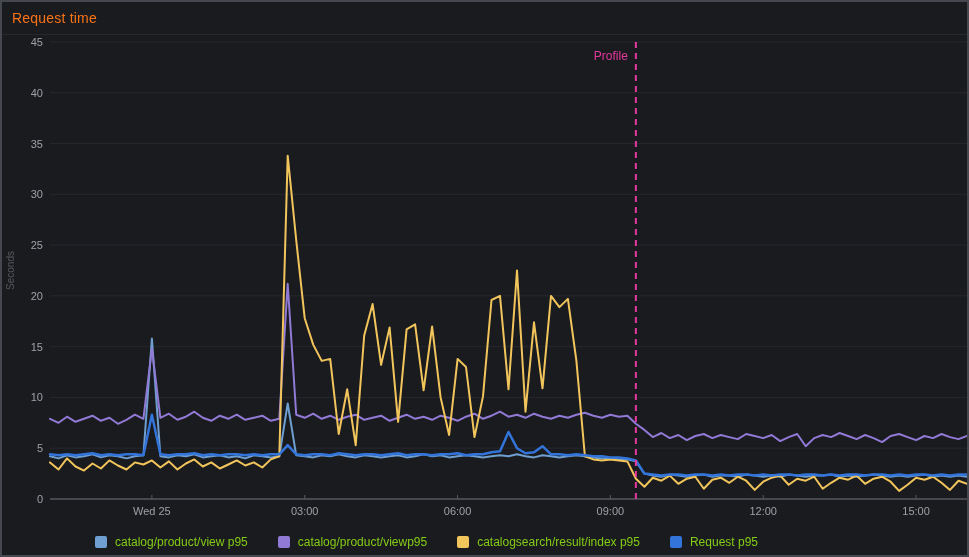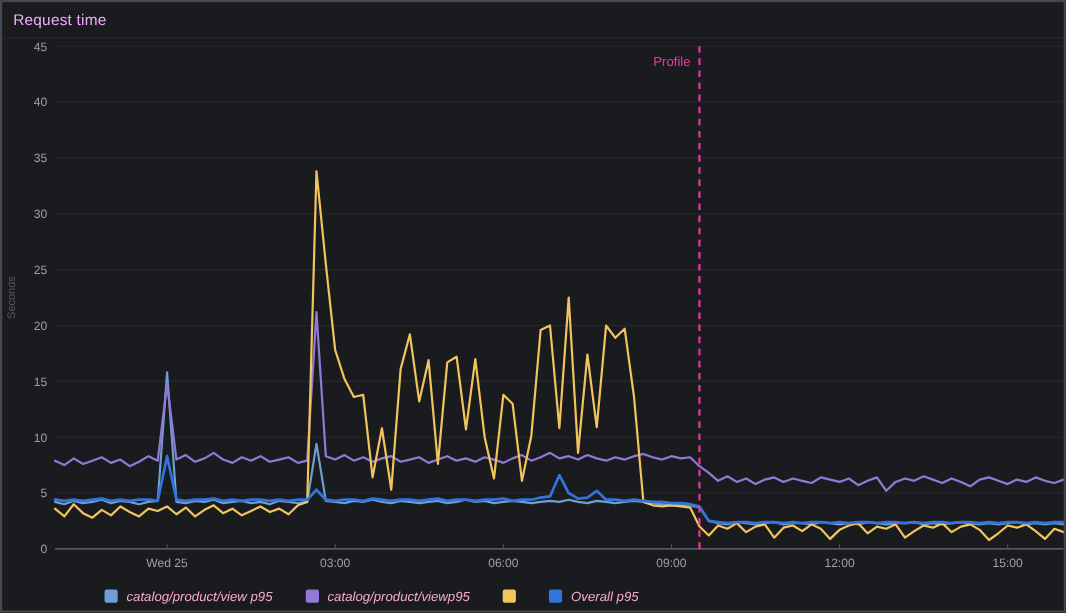--- a/index.html
+++ b/index.html
@@ -6,28 +6,28 @@
   #panel{
     position:relative;width:969px;height:557px;box-sizing:border-box;
     background:#1a1b1f;border:2px solid #45484f;overflow:hidden;
     font-family:"Liberation Sans","DejaVu Sans",sans-serif;
   }
   #panel-header{
     position:absolute;top:0;left:0;right:0;height:33px;
     border-bottom:1px solid #26282e;display:flex;align-items:center;
     padding-left:10px;box-sizing:border-box;
   }
-  #panel-title{color:#f0abfc;font-size:14px;font-weight:500;letter-spacing:.2px;cursor:pointer;}
+  #panel-title{color:#f97316;font-size:14px;font-weight:500;letter-spacing:.2px;cursor:pointer;}
   #plot-svg{position:absolute;top:0;left:0;}
   #legend{
     position:absolute;left:93px;bottom:6px;display:flex;align-items:center;gap:30px;
   }
   .legend-item{display:flex;align-items:center;gap:8px;cursor:pointer;}
   .legend-swatch{width:12px;height:12px;border-radius:2px;flex:0 0 auto;}
-  .legend-label{color:#f9a8d4;font-size:12px;white-space:nowrap;font-style:italic;}
+  .legend-label{color:#84cc16;font-size:12px;white-space:nowrap;}
 </style>
 </head>
 <body>
 
 <div id="panel">
   <div id="panel-header">
     <span id="panel-title">Request time</span>
   </div>
   <svg id="plot-svg" width="969" height="557">
       <text x="41" y="501" fill="#9da0a6" font-size="11" text-anchor="end" font-family="&quot;Liberation Sans&quot;,sans-serif">0</text>
@@ -74,19 +74,20 @@
       <div class="legend-item">
         <span class="legend-swatch" style="background: rgb(110, 159, 208);"></span>
         <span class="legend-label">catalog/product/view p95</span>
       </div>
       <div class="legend-item">
         <span class="legend-swatch" style="background: rgb(145, 121, 214);"></span>
         <span class="legend-label">catalog/product/viewp95</span>
       </div>
       <div class="legend-item">
         <span class="legend-swatch" style="background: rgb(242, 197, 92);"></span>
+        <span class="legend-label">catalogsearch/result/index p95</span>
       </div>
       <div class="legend-item">
         <span class="legend-swatch" style="background: rgb(50, 116, 217);"></span>
-        <span class="legend-label">Overall p95</span>
+        <span class="legend-label">Request p95</span>
       </div>
     </div>
 </div>
 
 </body></html>

